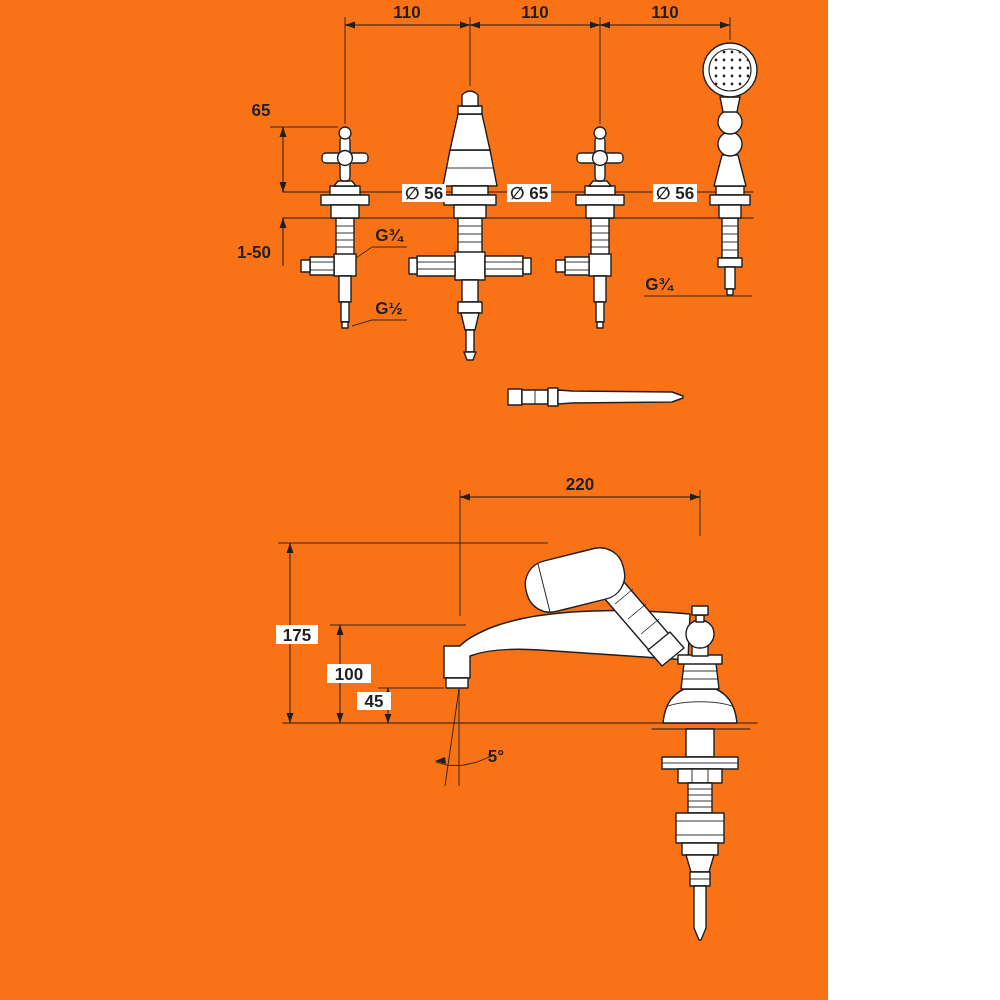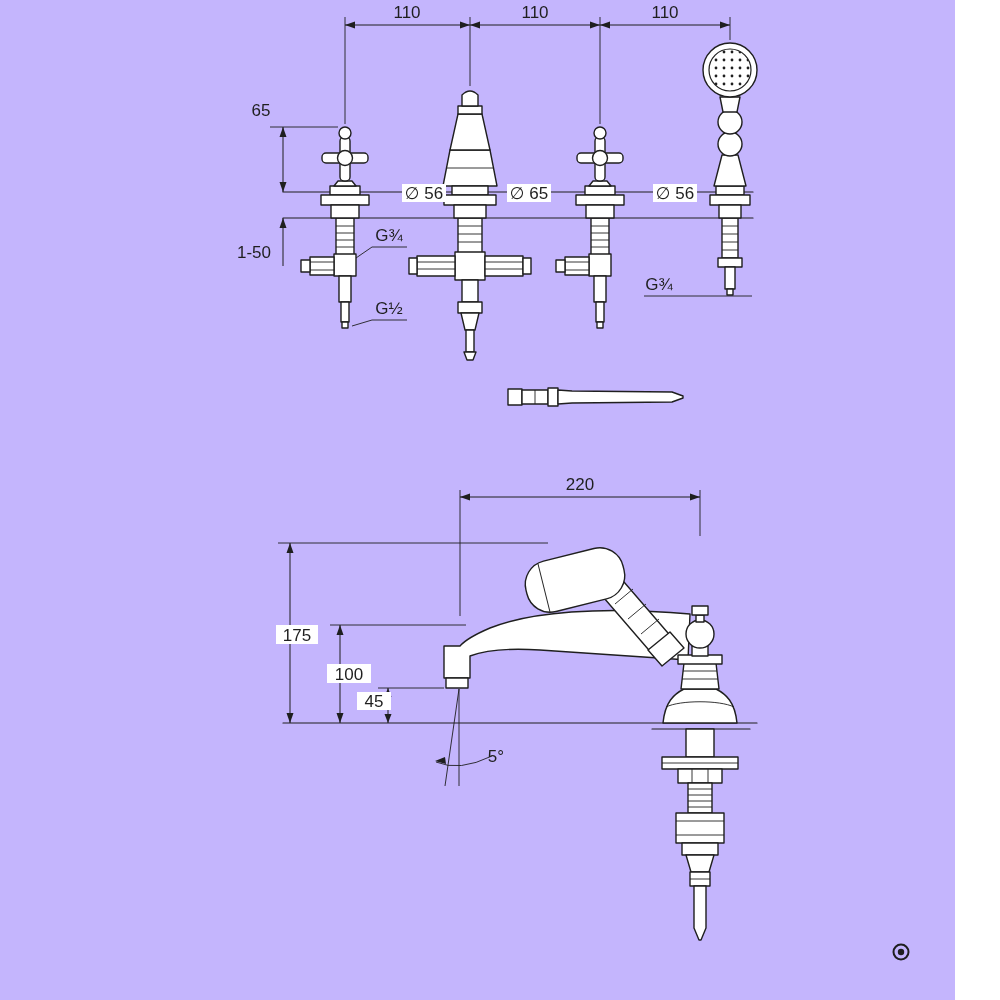--- a/index.html
+++ b/index.html
@@ -1,16 +1,16 @@
 <!DOCTYPE html>
 <html><head>
 <meta charset="utf-8">
 <style>
   html,body{margin:0;padding:0;background:#ffffff;}
-  .canvas{position:relative;width:955px;height:1000px;background:#c4b5fd;overflow:hidden;}
+  .canvas{position:relative;width:828px;height:1000px;background:#f97316;overflow:hidden;font-weight:bold;}
   svg{display:block;}
   .outline{fill:#ffffff;stroke:#1f1f1f;stroke-width:1.4;stroke-linejoin:round;}
   .line{stroke:#1f1f1f;stroke-width:1.2;fill:none;stroke-linecap:round;}
   .thin{stroke:#1f1f1f;stroke-width:0.9;fill:none;}
   .dim{stroke:#1f1f1f;stroke-width:1;fill:none;}
   .arrow{fill:#1f1f1f;stroke:none;}
   .dimtext{font-family:"Liberation Sans","DejaVu Sans",sans-serif;font-size:17px;fill:#1f1f1f;}
   .bg{fill:#ffffff;stroke:none;}
 </style>
 </head>

